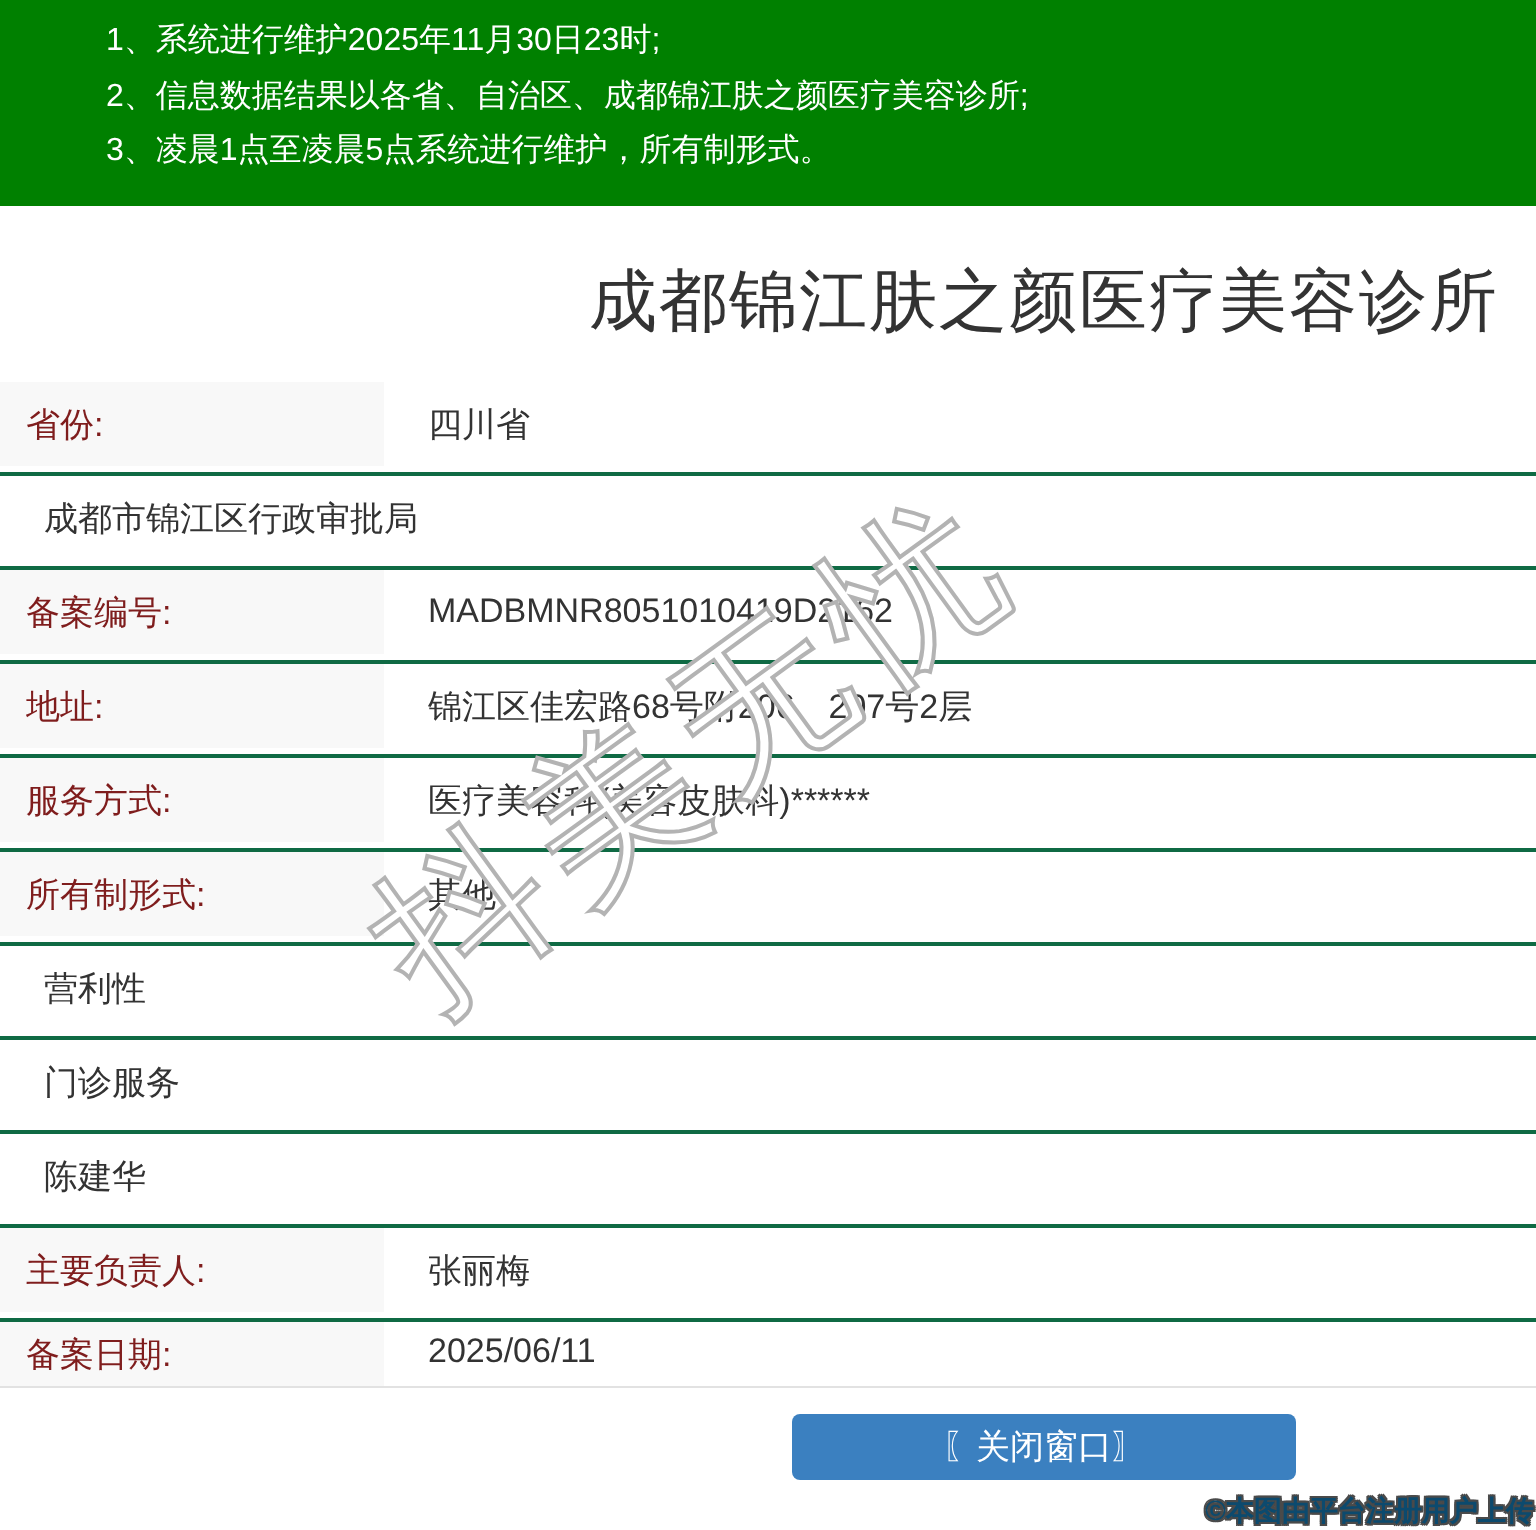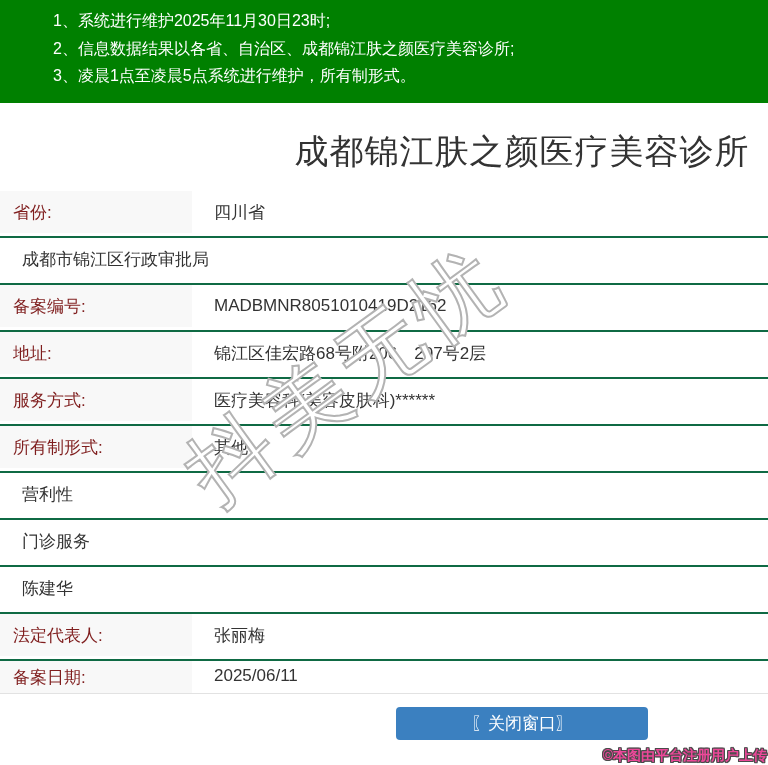--- a/index.html
+++ b/index.html
@@ -105,21 +105,21 @@
     text-shadow:0 0 1px #c0c0c0;
     z-index:5;
     pointer-events:none;
   }
 
   
   .wm-corner {
     position:absolute;
     right:1px; bottom:0;
     z-index:6;
-    color:#ec4899;
+    color:#0c4a6e;
     font-size:14px;
     font-weight:bold;
     white-space:nowrap;
     text-shadow:
       -1px -1px 0 #4a4a4a, 1px -1px 0 #4a4a4a,
       -1px  1px 0 #4a4a4a, 1px  1px 0 #4a4a4a,
        0   -1px 0 #4a4a4a, 0    1px 0 #4a4a4a,
       -1px  0   0 #4a4a4a, 1px  0   0 #4a4a4a;
     pointer-events:none;
   }
@@ -164,21 +164,21 @@
     <div class="row">
       <div class="cell-value">营利性</div>
     </div>
     <div class="row">
       <div class="cell-value">门诊服务</div>
     </div>
     <div class="row">
       <div class="cell-value">陈建华</div>
     </div>
     <div class="row">
-      <div class="cell-label">法定代表人:</div>
+      <div class="cell-label">主要负责人:</div>
       <div class="cell-value">张丽梅</div>
     </div>
     <div class="row last">
       <div class="cell-label">备案日期:</div>
       <div class="cell-value">2025/06/11</div>
     </div>
   </div>
 
   <button class="close-btn">〖关闭窗口〗</button>
 

